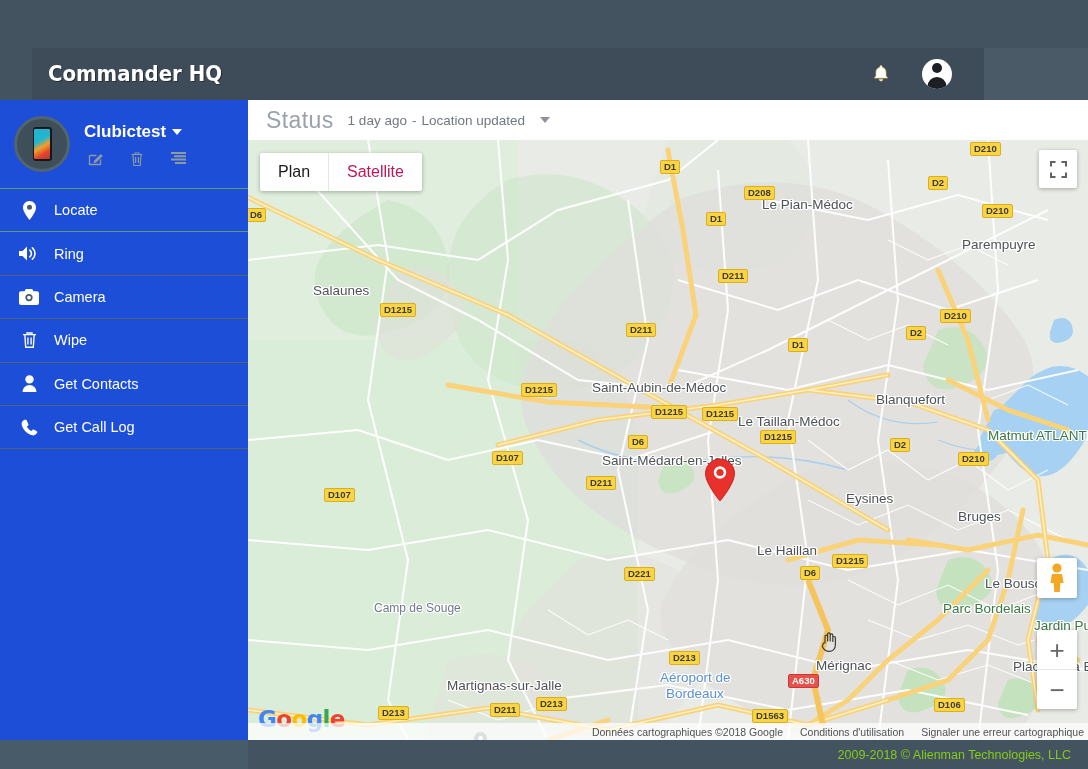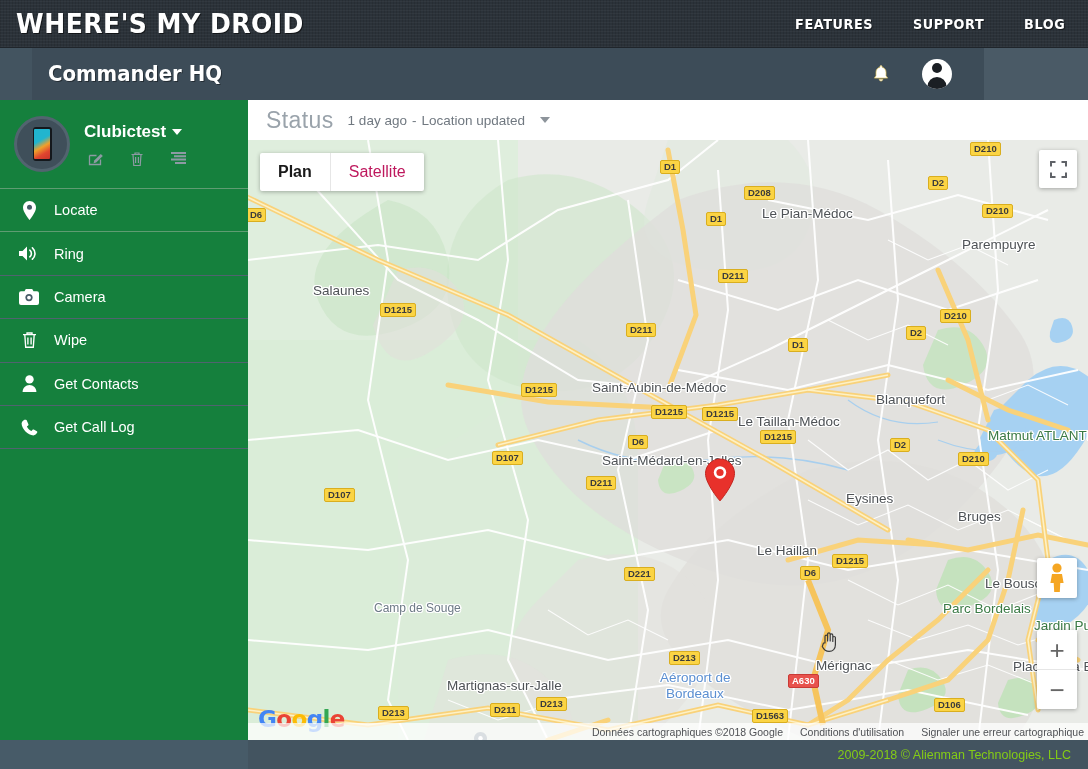--- a/index.html
+++ b/index.html
@@ -80,21 +80,21 @@
     position: absolute; bottom: 0px; left: 50%; transform: translateX(-50%);
     width: 19px; height: 12px; border-radius: 10px 10px 0 0; background: #1b1f24;
   }
   .avatar-strip {
     width: 118px; height: 52px; background: #4a5a66;
   }
 
   
   .sidebar {
     position: absolute; top: 100px; left: 0; width: 248px; height: 640px;
-    background: #15803d;
+    background: #1d4ed8;
   }
   .device-box {
     height: 88px; display: flex; align-items: center; padding-left: 14px;
   }
   .device-avatar {
     width: 56px; height: 56px; border-radius: 50%;
     border: 3px solid #52646f;
     background: #3f4f5a;
     display: flex; align-items: center; justify-content: center;
     flex: none;
@@ -164,21 +164,21 @@
 
   .maptype {
     position: absolute; top: 13px; left: 12px; z-index: 30;
     display: flex; background: #ffffff; border-radius: 2px;
     box-shadow: 0 1px 4px rgba(0,0,0,.3);
     overflow: hidden;
   }
   .maptype div {
     padding: 10px 18px; font-size: 16px; color: #be185d; cursor: pointer;
   }
-  .maptype div.sel { color: #1a1a1a; font-weight: bold; border-right: 1px solid #e6e6e6; }
+  .maptype div.sel { color: #1a1a1a; font-weight: normal; border-right: 1px solid #e6e6e6; }
 
   .fullscreen-btn {
     position: absolute; top: 10px; right: 11px; z-index: 30;
     width: 38px; height: 38px; background: #ffffff; border-radius: 2px;
     box-shadow: 0 1px 4px rgba(0,0,0,.3);
     display: flex; align-items: center; justify-content: center; cursor: pointer;
   }
   .pegman {
     position: absolute; right: 11px; top: 418px; z-index: 30;
     width: 40px; height: 40px; background: #ffffff; border-radius: 2px;
@@ -243,28 +243,20 @@
   .footer-left {
     position: absolute; left: 0; top: 0; width: 248px; height: 29px;
     background: #475b68;
   }
 </style>
 </head>
 <body>
 
 <div class="app">
 
-  <div class="topbar">
-    <div class="brand">WHERE'S MY DROID</div>
-    <div class="topnav">
-      <a href="#">FEATURES</a>
-      <a href="#">SUPPORT</a>
-      <a href="#">BLOG</a>
-    </div>
-  </div>
 
   <div class="subbar">
     <div class="subbar-left">
       <div class="hq">Commander HQ</div>
     </div>
     <div class="subbar-right">
       <div class="bell">
         <svg width="18" height="20" viewBox="0 0 18 20">
           <path d="M9 1.6c-.6 0-1.1.5-1.1 1.1v.5C5.6 3.7 4 5.7 4 8.1v3.6l-1.6 2.4h13.2L14 11.7V8.1c0-2.4-1.6-4.4-3.9-4.9v-.5c0-.6-.5-1.1-1.1-1.1z" fill="#fff" stroke="#e3c45a" stroke-width=".7"></path>
           <path d="M7.2 15.2c0 1 .8 1.8 1.8 1.8s1.8-.8 1.8-1.8z" fill="#fff" stroke="#e3c45a" stroke-width=".7"></path>
@@ -529,21 +521,21 @@
       <span style="color:#4285F4">G</span><span style="color:#EA4335">o</span><span style="color:#FBBC05">o</span><span style="color:#4285F4">g</span><span style="color:#34A853">l</span><span style="color:#EA4335">e</span>
     </div>
 
     <div class="attrib">
       <span>Données cartographiques ©2018 Google</span>
       <span>Conditions d'utilisation</span>
       <span>Signaler une erreur cartographique</span>
     </div>
 
     <div id="map-labels">
-        <span class="mlabel " style="left: 514px; top: 66px;">Le Pian-Médoc</span>
+        <span class="mlabel " style="left: 514px; top: 57px;">Le Pian-Médoc</span>
         <span class="mlabel " style="left: 714px; top: 97px;">Parempuyre</span>
         <span class="mlabel " style="left: 65px; top: 143px;">Salaunes</span>
         <span class="mlabel " style="left: 344px; top: 240px;">Saint-Aubin-de-Médoc</span>
         <span class="mlabel " style="left: 628px; top: 252px;">Blanquefort</span>
         <span class="mlabel " style="left: 490px; top: 274px;">Le Taillan-Médoc</span>
         <span class="mlabel park" style="left: 740px; top: 288px;">Matmut ATLANTIQUE</span>
         <span class="mlabel " style="left: 354px; top: 313px;">Saint-Médard-en-Jalles</span>
         <span class="mlabel " style="left: 598px; top: 351px;">Eysines</span>
         <span class="mlabel " style="left: 710px; top: 369px;">Bruges</span>
         <span class="mlabel " style="left: 509px; top: 403px;">Le Haillan</span>

